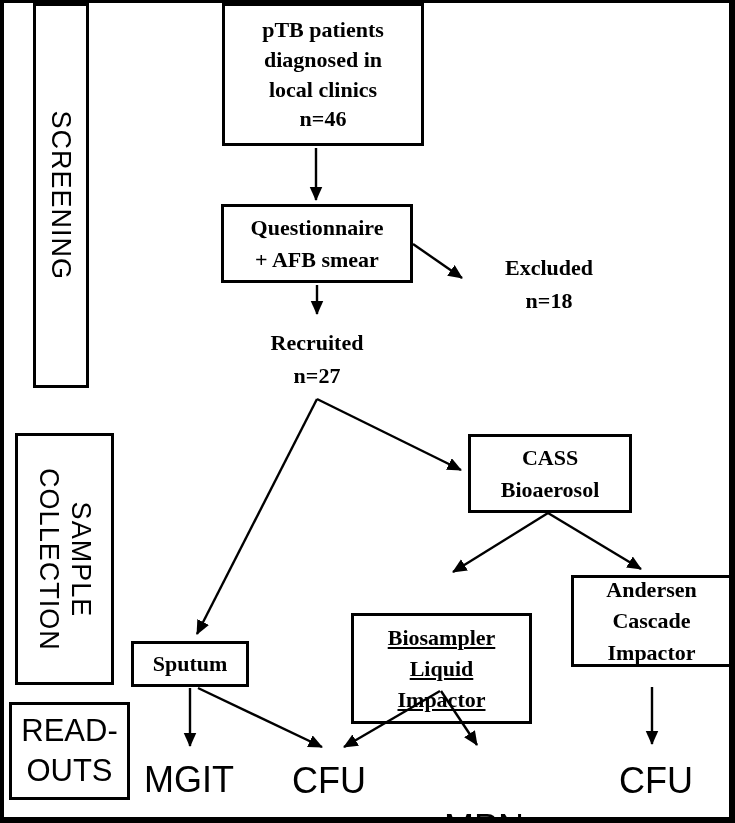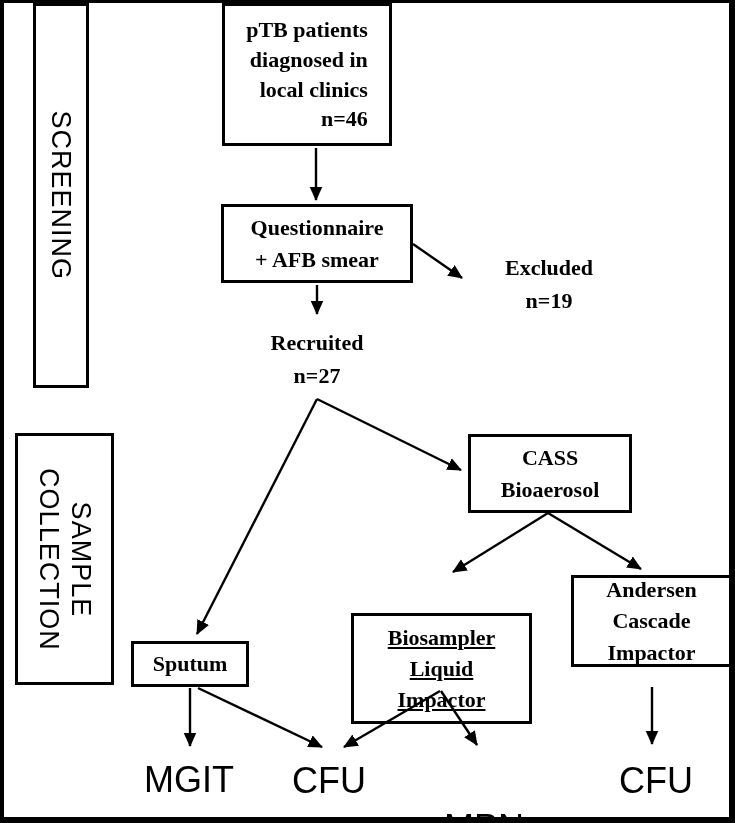--- a/index.html
+++ b/index.html
@@ -56,21 +56,21 @@
     font-size:22px;
     line-height:1.5;
   }
   .readout-label{
     font-family:"Liberation Sans", sans-serif;
     font-weight:400;
     font-size:36px;
     line-height:1;
   }
   
-  #box-ptb{left:222px;top:3px;width:170px;height:143px;line-height:1.36;text-align:right;}
+  #box-ptb{left:222px;top:3px;width:202px;height:143px;line-height:1.36;}
   #box-questionnaire{left:221px;top:204px;width:192px;height:79px;}
   #box-cass{left:468px;top:434px;width:164px;height:79px;}
   #box-biosampler{left:351px;top:613px;width:181px;height:111px;text-decoration:underline;}
   #box-andersen{left:571px;top:575px;width:161px;height:92px;}
   #box-sputum{left:131px;top:641px;width:118px;height:46px;}
   
   #box-screening{left:33px;top:3px;width:56px;height:385px;}
   #box-sample{left:15px;top:433px;width:99px;height:252px;}
   #box-readouts{left:9px;top:702px;width:121px;height:98px;font-size:31px;line-height:1.3;}
   
@@ -88,39 +88,43 @@
 
 <div class="canvas">
 
   <div class="box sansbox" id="box-screening">
     <div class="vtext">SCREENING</div>
   </div>
   <div class="box sansbox" id="box-sample">
     <div class="vtext">SAMPLE
 COLLECTION</div>
   </div>
+  <div class="box sansbox" id="box-readouts">
+    <div style="white-space:pre-line;text-align:center;">READ-
+OUTS</div>
+  </div>
 
   <div class="box serifbox" id="box-ptb">pTB patients
 diagnosed in
 local clinics
 n=46</div>
   <div class="box serifbox" id="box-cass">CASS
 Bioaerosol</div>
   <div class="box serifbox" id="box-questionnaire">Questionnaire
 + AFB smear</div>
   <div class="box serifbox" id="box-biosampler">Biosampler
 Liquid
 Impactor</div>
   <div class="box serifbox" id="box-andersen">Andersen
 Cascade
 Impactor</div>
   <div class="box serifbox" id="box-sputum">Sputum</div>
 
   <div class="label seriflabel" id="label-excluded">Excluded
-n=19</div>
+n=18</div>
   <div class="label seriflabel" id="label-recruited">Recruited
 n=27</div>
   <div class="label readout-label" id="label-mgit">MGIT</div>
   <div class="label readout-label" id="label-cfu-left">CFU</div>
   <div class="label readout-label" id="label-mpn">MPN</div>
   <div class="label readout-label" id="label-cfu-right">CFU</div>
 
   <svg class="arrows" width="735" height="823" viewBox="0 0 735 823">
     <defs>
       <marker id="ah" markerUnits="userSpaceOnUse" markerWidth="16" markerHeight="14" refX="13.5" refY="6.5" orient="auto">

